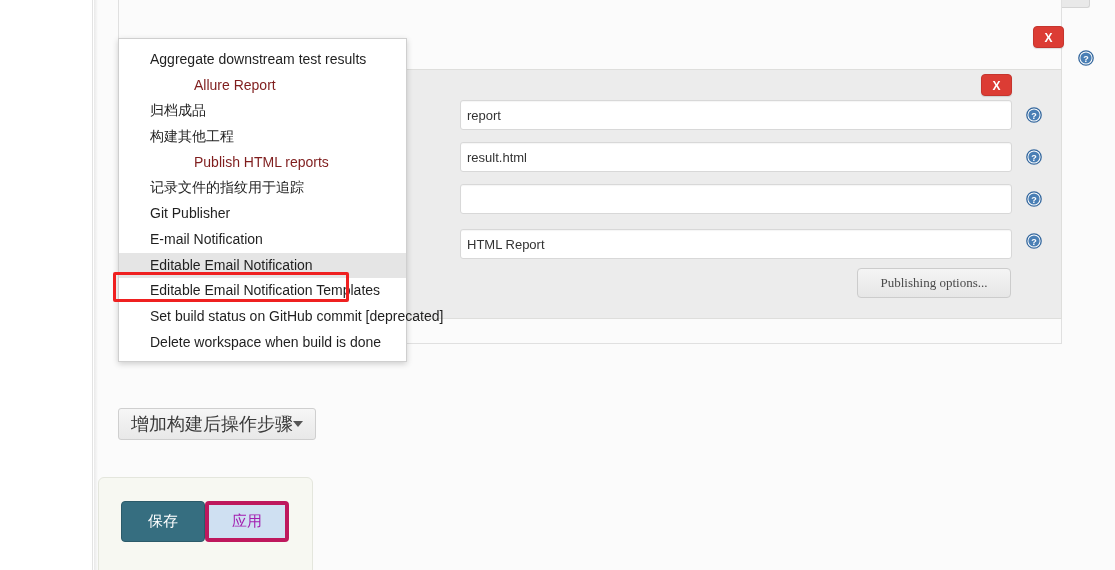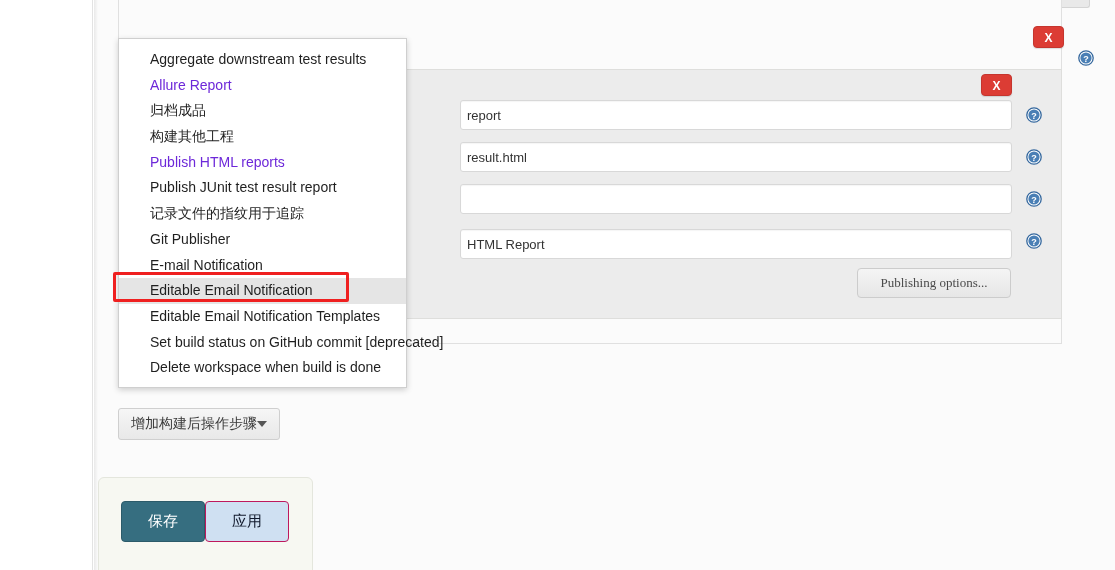--- a/index.html
+++ b/index.html
@@ -150,21 +150,21 @@
   
   .add-step-btn {
     position: absolute;
     left: 118px; top: 408px;
     height: 32px;
     padding: 0 12px;
     background: linear-gradient(to bottom, #f6f6f6, #e8e8e8);
     border: 1px solid #cfcfcf;
     border-radius: 3px;
     font-family: "Liberation Sans", sans-serif;
-    font-size: 14px;
+    font-size: 18px;
     color: #3a3a3a;
     cursor: pointer;
     display: flex;
     align-items: center;
     gap: 0;
     box-sizing: border-box;
   }
   .caret {
     width: 0; height: 0;
     border-left: 5px solid transparent;
@@ -187,22 +187,23 @@
   .menu-item {
     height: 25.7px;
     line-height: 25.7px;
     padding-left: 31px;
     font-size: 14px;
     color: #1f1f1f;
     white-space: nowrap;
     cursor: pointer;
   }
   .menu-item.disabled {
-    color: #6d28d9;
+    color: #7f1d1d;
     cursor: default;
+    margin-left: 44px;
   }
   .menu-item.selected {
     background: #e5e5e5;
   }
 
   
   .red-box {
     position: absolute;
     left: 113px; top: 272px;
     width: 236px; height: 30px;
@@ -235,22 +236,22 @@
   }
   .btn-save {
     left: 22px;
     background: #366e80;
     border: 1px solid #2c5b6a;
     color: #ffffff;
   }
   .btn-apply {
     left: 106px;
     background: #cfe0f2;
-    border: 1px solid #be185d;
-    color: #0f172a;
+    border: 4px solid #be185d;
+    color: #a21caf;
   }
 </style>
 </head>
 <body>
 
 <div id="root">
 
   <div class="left-white"></div>
   <div class="content-area"></div>
   <div class="gutter-shadow"></div>
@@ -322,21 +323,20 @@
     <span>增加构建后操作步骤</span>
     <span class="caret"></span>
   </div>
 
   <div class="menu" id="dropdown-menu">
       <div class="menu-item">Aggregate downstream test results</div>
       <div class="menu-item disabled">Allure Report</div>
       <div class="menu-item">归档成品</div>
       <div class="menu-item">构建其他工程</div>
       <div class="menu-item disabled">Publish HTML reports</div>
-      <div class="menu-item">Publish JUnit test result report</div>
       <div class="menu-item">记录文件的指纹用于追踪</div>
       <div class="menu-item">Git Publisher</div>
       <div class="menu-item">E-mail Notification</div>
       <div class="menu-item selected">Editable Email Notification</div>
       <div class="menu-item">Editable Email Notification Templates</div>
       <div class="menu-item">Set build status on GitHub commit [deprecated]</div>
       <div class="menu-item">Delete workspace when build is done</div>
     </div>
 
   <div class="red-box"></div>

